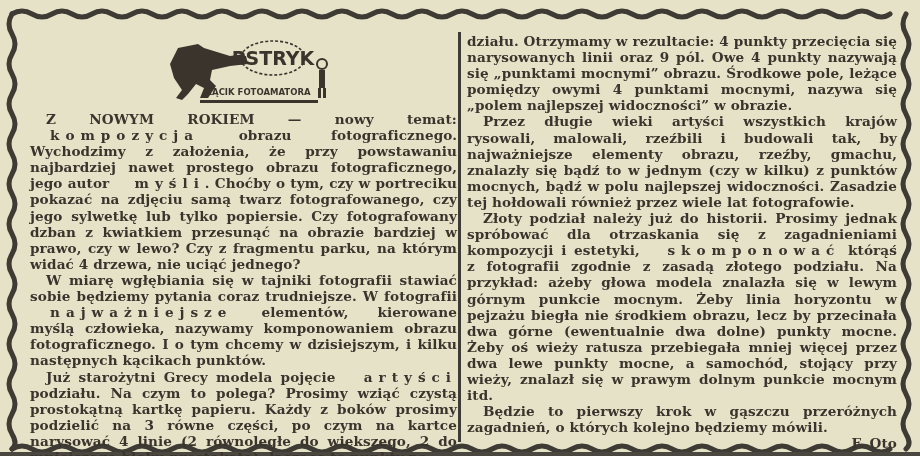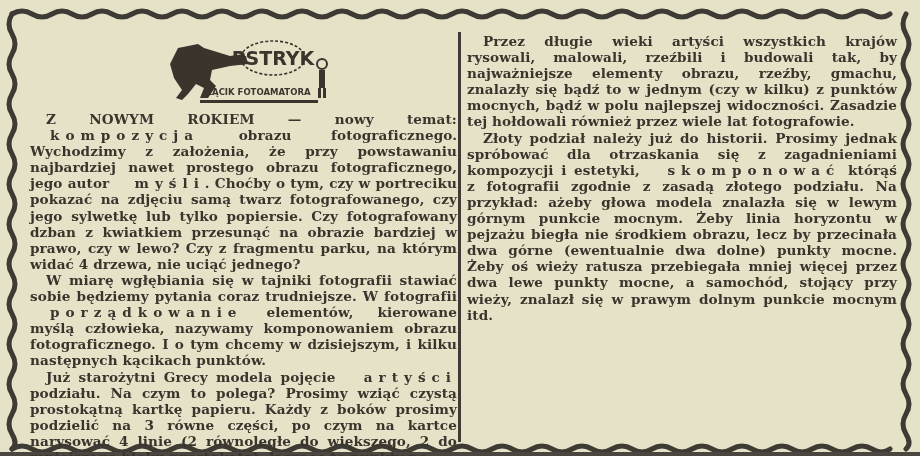--- a/index.html
+++ b/index.html
@@ -58,20 +58,23 @@
   </g>
   <ellipse cx="113" cy="24" rx="32" ry="17" fill="none" stroke="#3a342d" stroke-width="1.6" stroke-dasharray="3,2"></ellipse>
   <text x="113" y="31" text-anchor="middle" font-family="DejaVu Sans, sans-serif" font-weight="bold" font-size="19" fill="#3a342d">PSTRYK</text>
   <text x="98" y="61" text-anchor="middle" font-family="DejaVu Sans, sans-serif" font-weight="bold" font-size="8.5" fill="#3a342d">KĄCIK FOTOAMATORA</text>
 </svg>
 
 <div class="divider"></div>
 
 <div class="col col-left">
   <p><span>Z NOWYM ROKIEM</span><span> — nowy temat: </span><span class="sp">kompozycja</span><span> obrazu fotograficznego. Wychodzimy z założenia, że przy powstawaniu najbardziej nawet prostego obrazu fotograficznego, jego autor </span><span class="sp">myśli</span><span>. Choćby o tym, czy w portreciku pokazać na zdjęciu samą twarz fotografowanego, czy jego sylwetkę lub tylko popiersie. Czy fotografowany dzban z kwiatkiem przesunąć na obrazie bardziej w prawo, czy w lewo? Czy z fragmentu parku, na którym widać 4 drzewa, nie uciąć jednego?</span></p>
-  <p><span>W miarę wgłębiania się w tajniki fotografii stawiać sobie będziemy pytania coraz trudniejsze. W fotografii </span><span class="sp">porządkowanie</span><span> elementów, kierowane myślą człowieka, nazywamy komponowaniem obrazu fotograficznego. I o tym chcemy w dzisiejszym, i kilku następnych kącikach punktów.</span></p>
+  <p><span>W miarę wgłębiania się w tajniki fotografii stawiać sobie będziemy pytania coraz trudniejsze. W fotografii </span><span class="sp">najważniejsze</span><span> elementów, kierowane myślą człowieka, nazywamy komponowaniem obrazu fotograficznego. I o tym chcemy w dzisiejszym, i kilku następnych kącikach punktów.</span></p>
   <p><span>Już starożytni Grecy modela pojęcie </span><span class="sp">artyści</span><span> podziału. Na czym to polega? Prosimy wziąć czystą prostokątną kartkę papieru. Każdy z boków prosimy podzielić na 3 równe części, po czym na kartce narysować 4 linie (2 równoległe do większego, 2 do mniejszego bloku prostokąta), łączące te punkty po-</span></p>
 </div>
 
 <div class="col col-right">
+  <p class="noindent">działu. Otrzymamy w rezultacie: 4 punkty przecięcia się narysowanych linii oraz 9 pól. Owe 4 punkty nazywają się „punktami mocnymi” obrazu. Środkowe pole, leżące pomiędzy owymi 4 punktami mocnymi, nazywa się „polem najlepszej widoczności” w obrazie.</p>
   <p>Przez długie wieki artyści wszystkich krajów rysowali, malowali, rzeźbili i budowali tak, by najważniejsze elementy obrazu, rzeźby, gmachu, znalazły się bądź to w jednym (czy w kilku) z punktów mocnych, bądź w polu najlepszej widoczności. Zasadzie tej hołdowali również przez wiele lat fotografowie.</p>
   <p><span>Złoty podział należy już do historii. Prosimy jednak spróbować dla otrzaskania się z zagadnieniami kompozycji i estetyki, </span><span class="sp">skomponować</span><span> którąś z fotografii zgodnie z zasadą złotego podziału. Na przykład: ażeby głowa modela znalazła się w lewym górnym punkcie mocnym. Żeby linia horyzontu w pejzażu biegła nie środkiem obrazu, lecz by przecinała dwa górne (ewentualnie dwa dolne) punkty mocne. Żeby oś wieży ratusza przebiegała mniej więcej przez dwa lewe punkty mocne, a samochód, stojący przy wieży, znalazł się w prawym dolnym punkcie mocnym itd.</span></p>
+  <p>Będzie to pierwszy krok w gąszczu przeróżnych zagadnień, o których kolejno będziemy mówili.</p>
+  <p class="signature">F. Oto</p>
 </div>
 
 </body></html>

